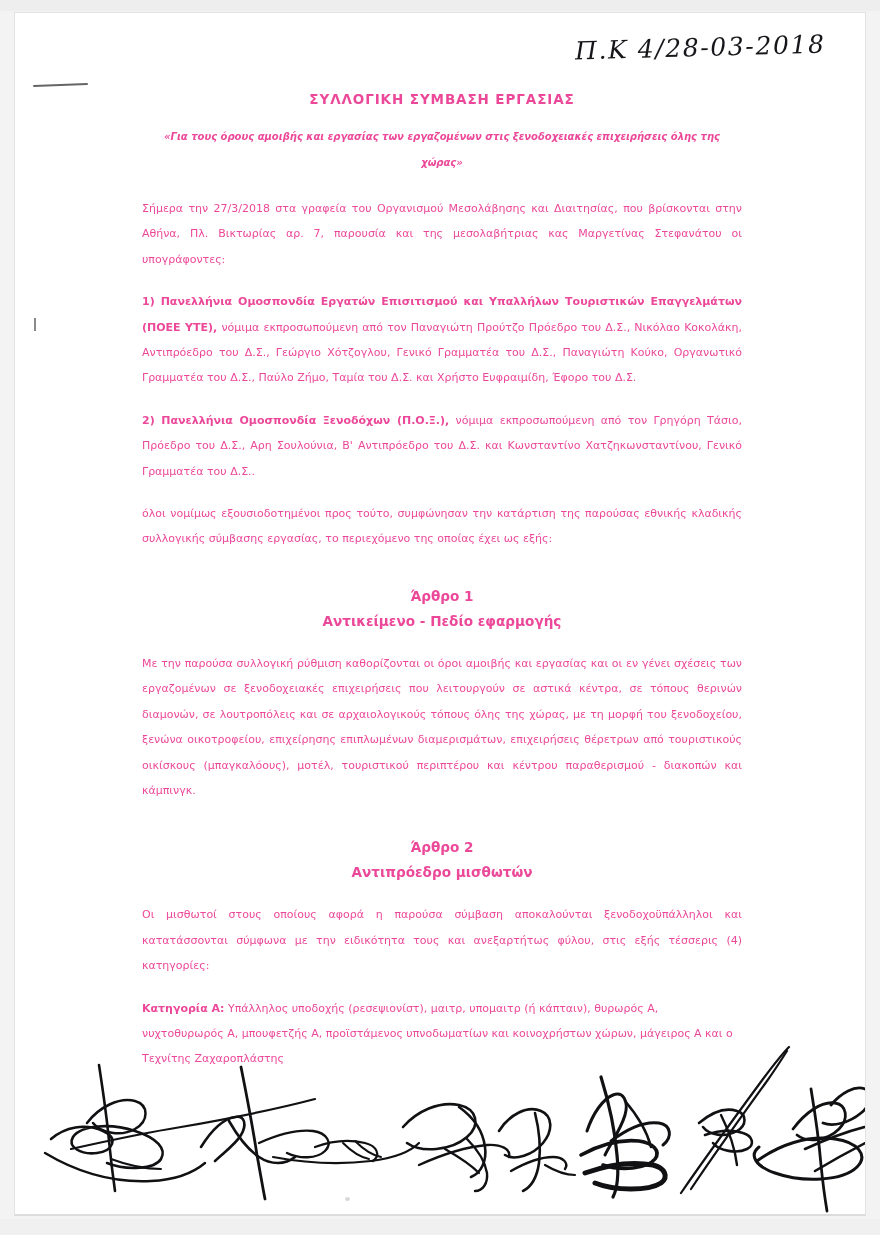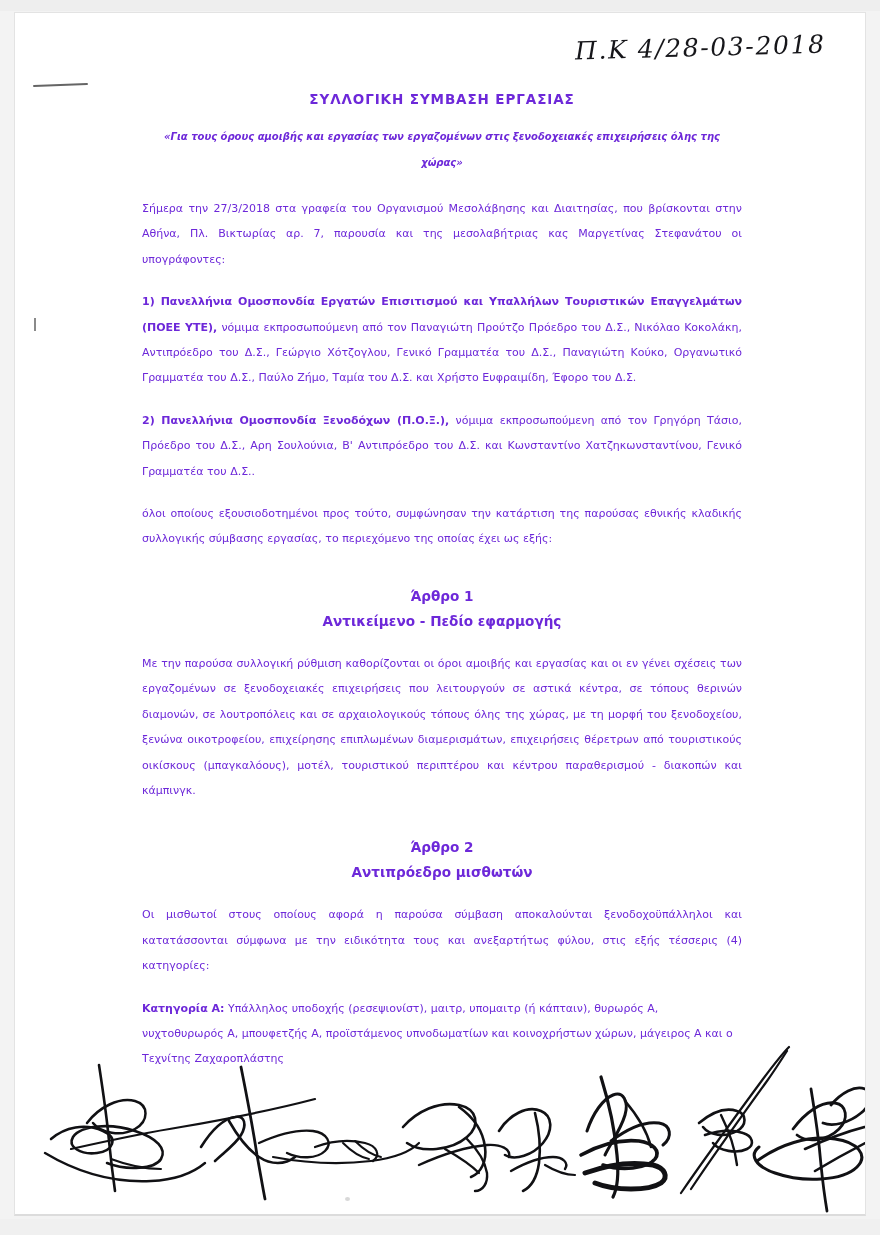--- a/index.html
+++ b/index.html
@@ -46,21 +46,21 @@
     width: 880px; height: 16px;
     background: #f0f0f0;
   }
 
   
   .doc-body {
     position: absolute;
     left: 127px;
     top: 78px;
     width: 600px;
-    color: #6d28d9;
+    color: #ec4899;
   }
 
   .hand-note {
     position: absolute;
     left: 560px;
     top: 20px;
     font-family: "DejaVu Serif", serif;
     font-style: italic;
     font-size: 25px;
     letter-spacing: 1.6px;
@@ -182,21 +182,21 @@
       <p class="para">Σήμερα την 27/3/2018 στα γραφεία του Οργανισμού Μεσολάβησης και Διαιτησίας, που βρίσκονται στην Αθήνα, Πλ. Βικτωρίας αρ. 7, παρουσία και της μεσολαβήτριας κας Μαργετίνας Στεφανάτου οι υπογράφοντες:</p>
 
       <p class="para">
         <span class="lead">1) Πανελλήνια Ομοσπονδία Εργατών Επισιτισμού και Υπαλλήλων Τουριστικών Επαγγελμάτων (ΠΟΕΕ ΥΤΕ),</span><span> νόμιμα εκπροσωπούμενη από τον Παναγιώτη Προύτζο Πρόεδρο του Δ.Σ., Νικόλαο Κοκολάκη, Αντιπρόεδρο του Δ.Σ., Γεώργιο Χότζογλου, Γενικό Γραμματέα του Δ.Σ., Παναγιώτη Κούκο, Οργανωτικό Γραμματέα του Δ.Σ., Παύλο Ζήμο, Ταμία του Δ.Σ. και Χρήστο Ευφραιμίδη, Έφορο του Δ.Σ.</span>
       </p>
 
       <p class="para">
         <span class="lead">2) Πανελλήνια Ομοσπονδία Ξενοδόχων (Π.Ο.Ξ.),</span><span> νόμιμα εκπροσωπούμενη από τον Γρηγόρη Τάσιο, Πρόεδρο του Δ.Σ., Αρη Σουλούνια, Β' Αντιπρόεδρο του Δ.Σ. και Κωνσταντίνο Χατζηκωνσταντίνου, Γενικό Γραμματέα του Δ.Σ..</span>
       </p>
 
-      <p class="para">όλοι οποίους εξουσιοδοτημένοι προς τούτο, συμφώνησαν την κατάρτιση της παρούσας εθνικής κλαδικής συλλογικής σύμβασης εργασίας, το περιεχόμενο της οποίας έχει ως εξής:</p>
+      <p class="para">όλοι νομίμως εξουσιοδοτημένοι προς τούτο, συμφώνησαν την κατάρτιση της παρούσας εθνικής κλαδικής συλλογικής σύμβασης εργασίας, το περιεχόμενο της οποίας έχει ως εξής:</p>
 
       <div class="article-head">Άρθρο 1</div>
       <div class="article-sub">Αντικείμενο - Πεδίο εφαρμογής</div>
       <p class="para">Με την παρούσα συλλογική ρύθμιση καθορίζονται οι όροι αμοιβής και εργασίας και οι εν γένει σχέσεις των εργαζομένων σε ξενοδοχειακές επιχειρήσεις που λειτουργούν σε αστικά κέντρα, σε τόπους θερινών διαμονών, σε λουτροπόλεις και σε αρχαιολογικούς τόπους όλης της χώρας, με τη μορφή του ξενοδοχείου, ξενώνα οικοτροφείου, επιχείρησης επιπλωμένων διαμερισμάτων, επιχειρήσεις θέρετρων από τουριστικούς οικίσκους (μπαγκαλόους), μοτέλ, τουριστικού περιπτέρου και κέντρου παραθερισμού - διακοπών και κάμπινγκ.</p>
 
       <div class="article-head">Άρθρο 2</div>
       <div class="article-sub">Αντιπρόεδρο μισθωτών</div>
       <p class="para">Οι μισθωτοί στους οποίους αφορά η παρούσα σύμβαση αποκαλούνται ξενοδοχοϋπάλληλοι και κατατάσσονται σύμφωνα με την ειδικότητα τους και ανεξαρτήτως φύλου, στις εξής τέσσερις (4) κατηγορίες:</p>
 
       <p class="para last-left">

